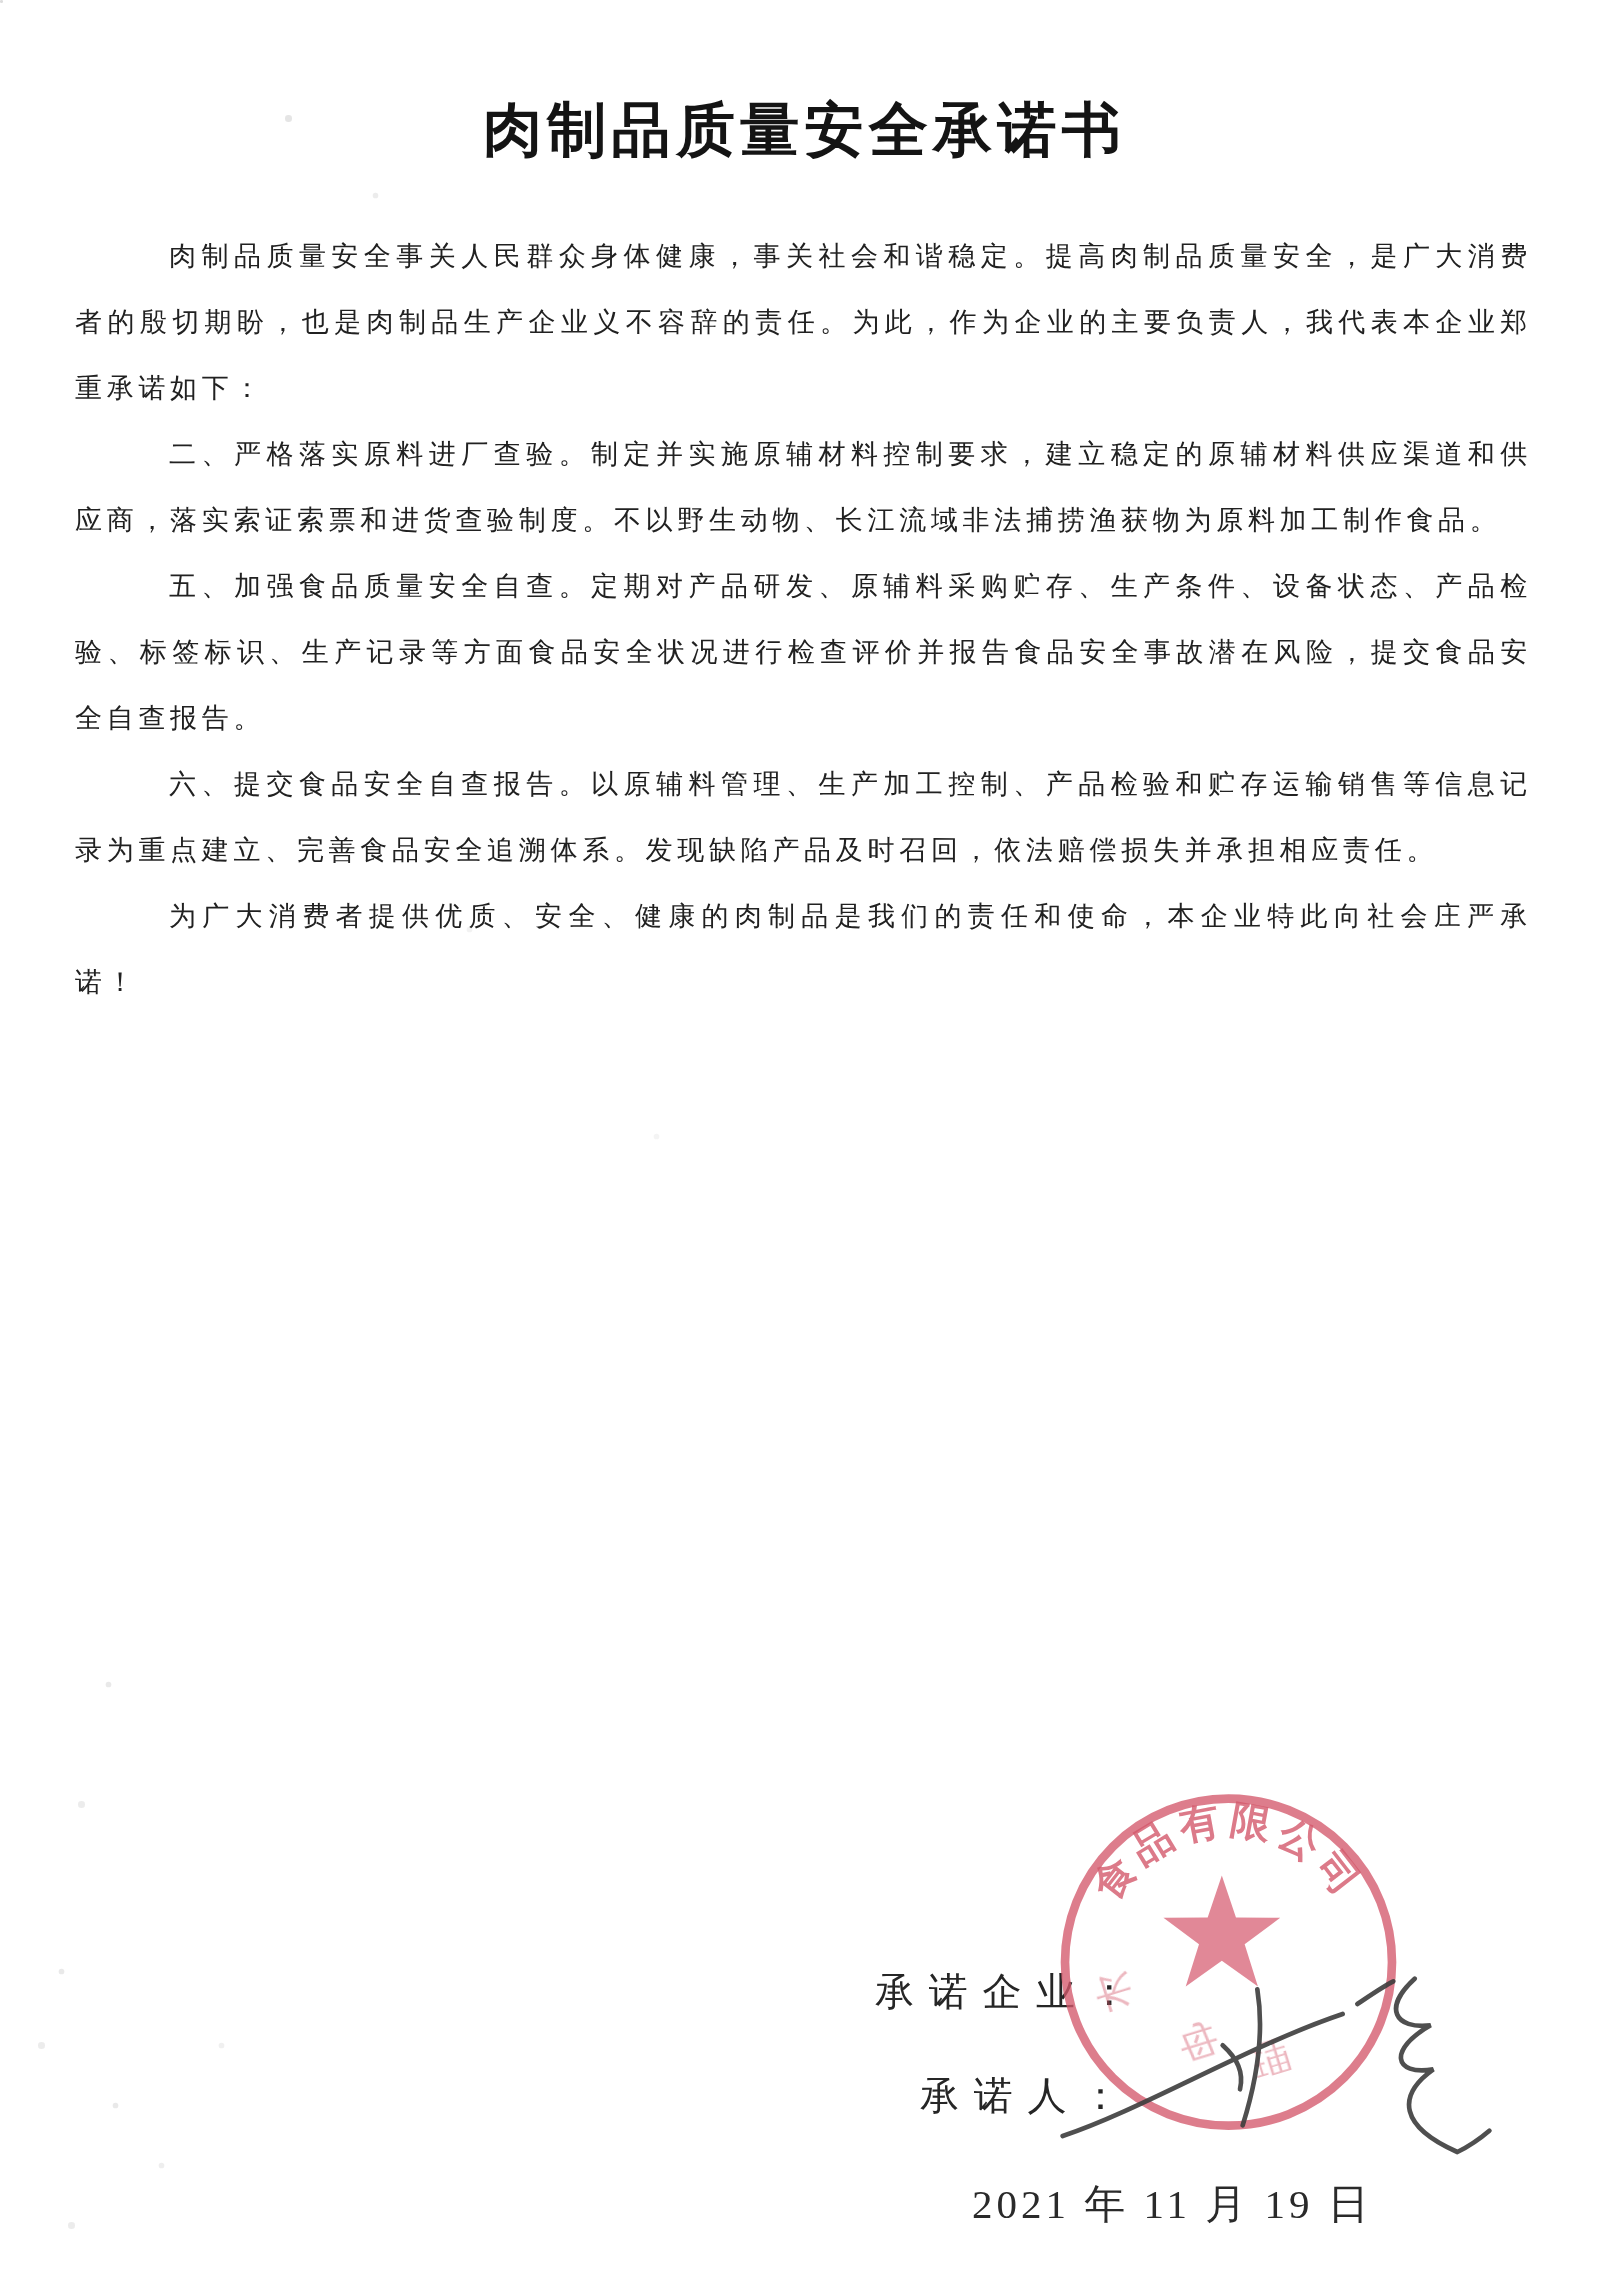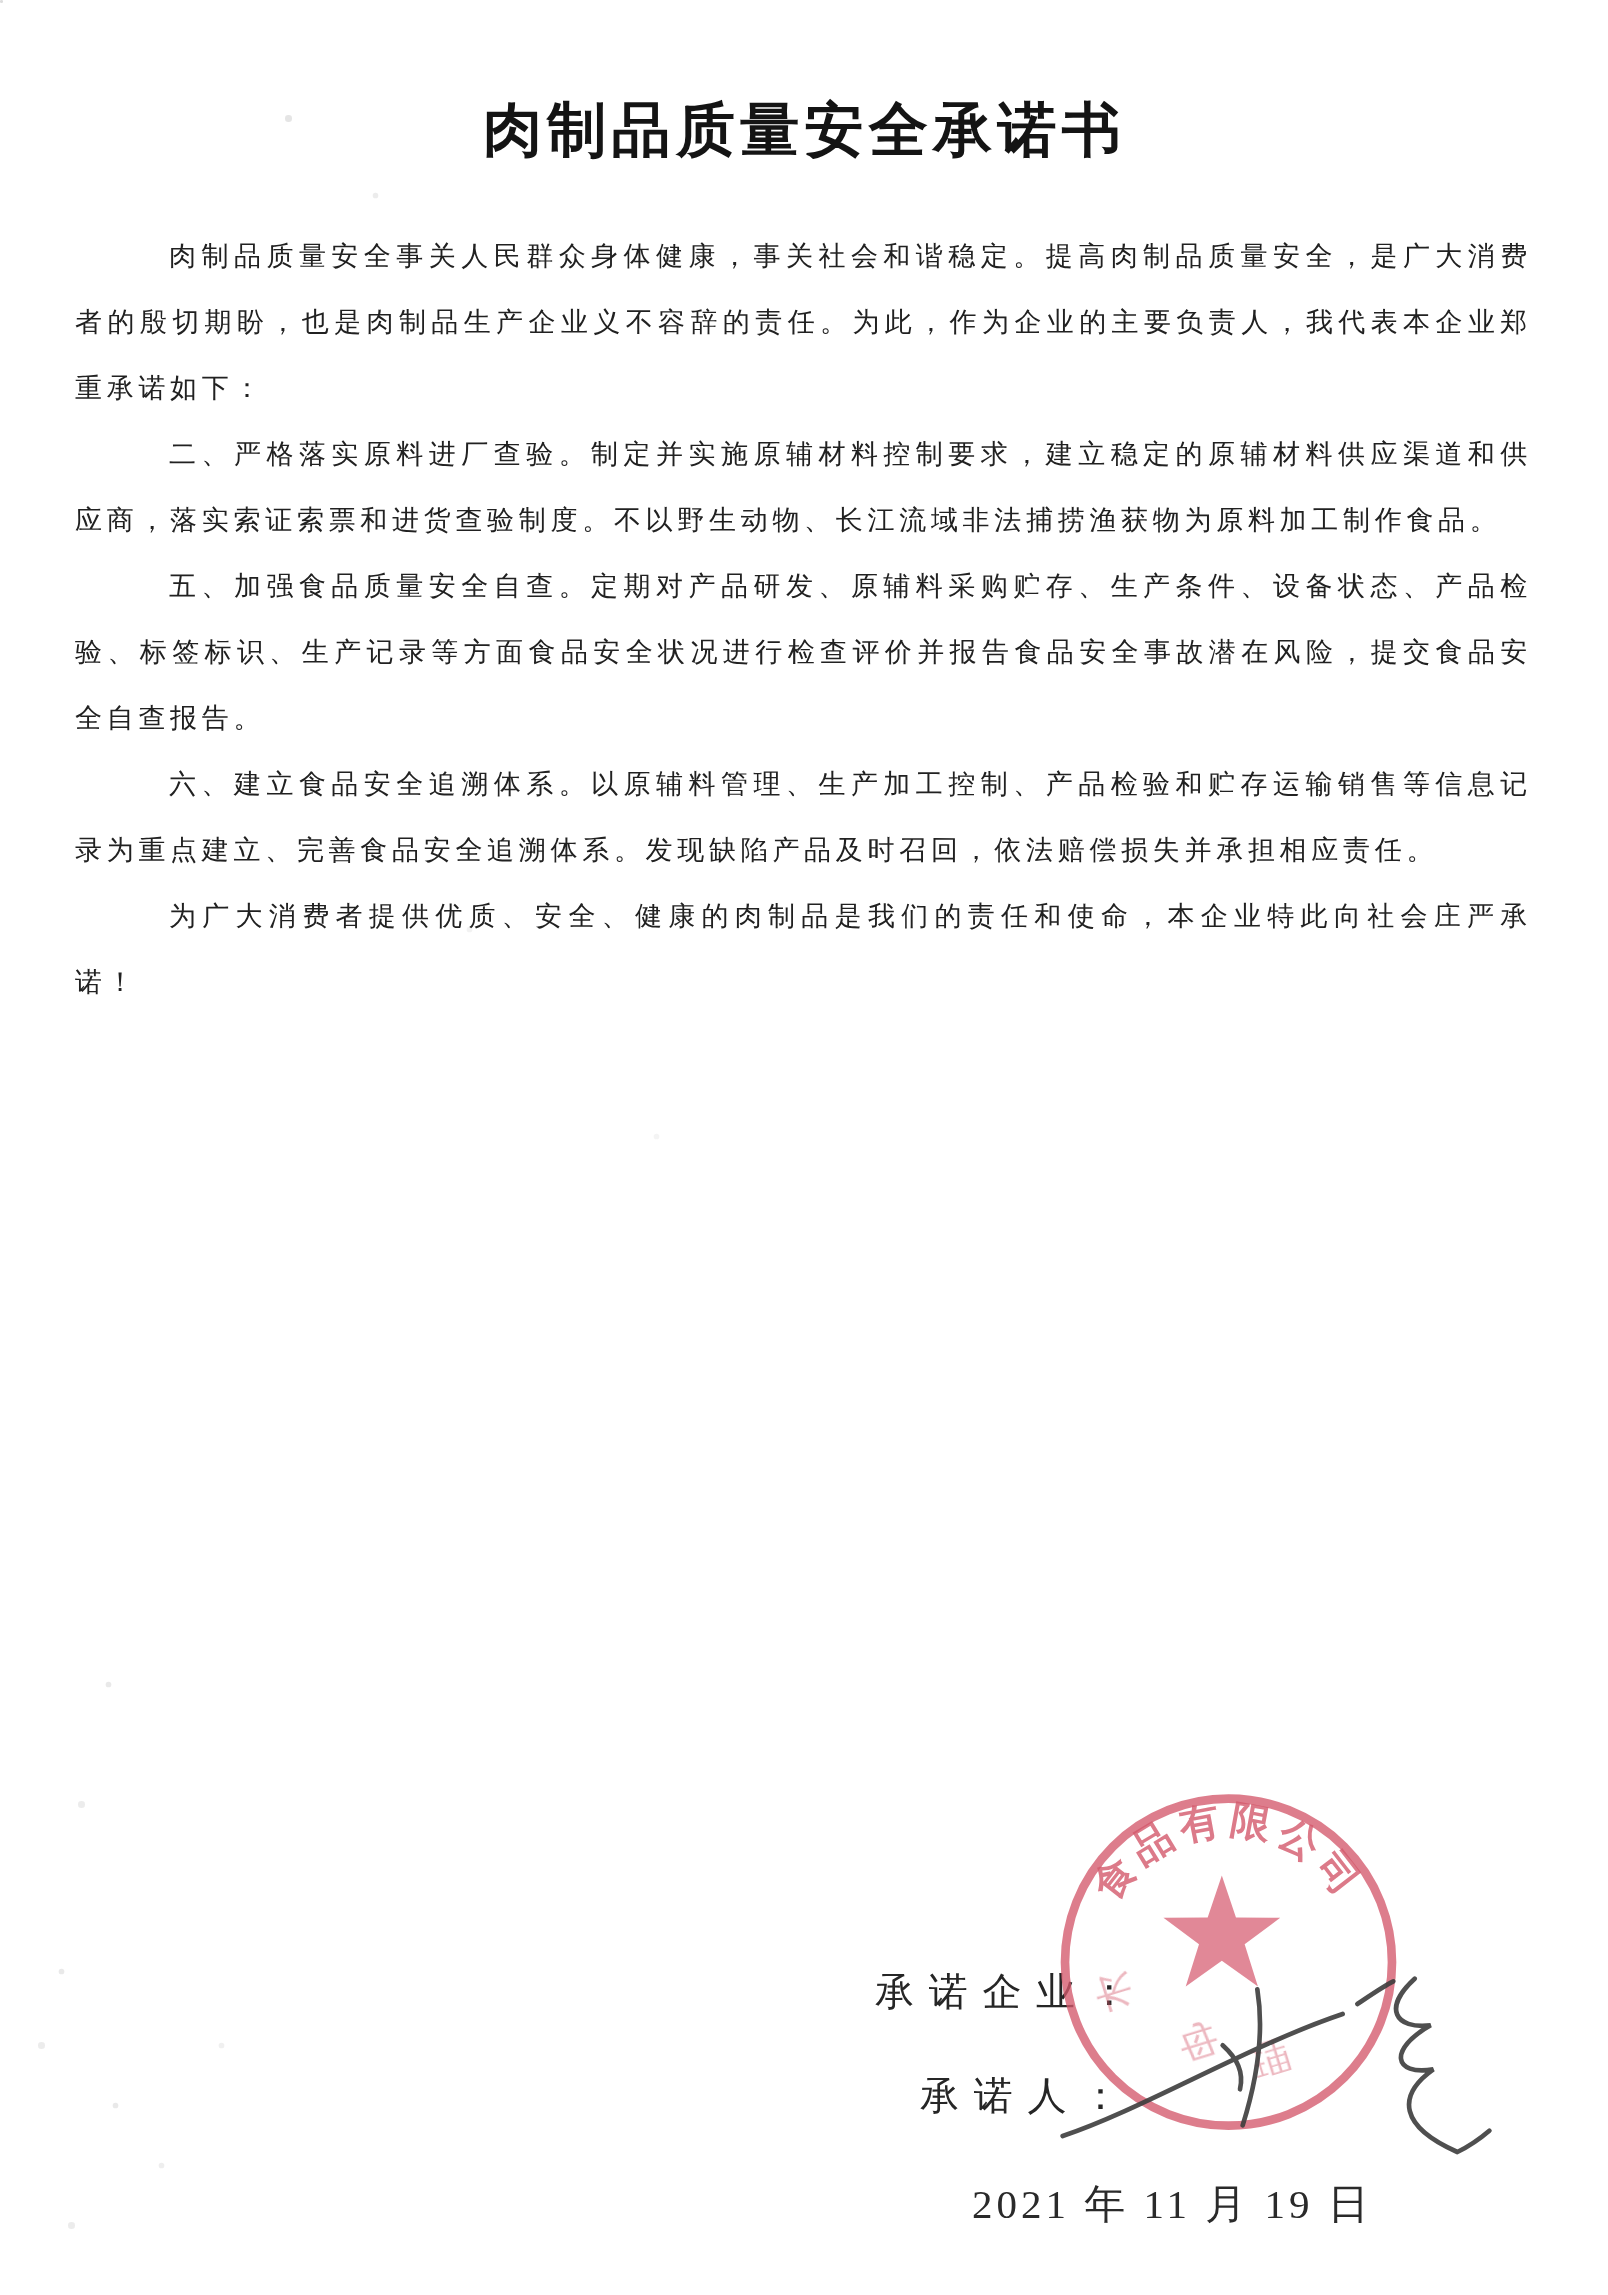--- a/index.html
+++ b/index.html
@@ -83,21 +83,21 @@
 <div class="page">
 
   <div class="scan-noise"></div>
 
   <div class="doc-title">肉制品质量安全承诺书</div>
 
   <div class="doc-body">
     <p>肉制品质量安全事关人民群众身体健康，事关社会和谐稳定。提高肉制品质量安全，是广大消费者的殷切期盼，也是肉制品生产企业义不容辞的责任。为此，作为企业的主要负责人，我代表本企业郑重承诺如下：</p>
     <p>二、严格落实原料进厂查验。制定并实施原辅材料控制要求，建立稳定的原辅材料供应渠道和供应商，落实索证索票和进货查验制度。不以野生动物、长江流域非法捕捞渔获物为原料加工制作食品。</p>
     <p>五、加强食品质量安全自查。定期对产品研发、原辅料采购贮存、生产条件、设备状态、产品检验、标签标识、生产记录等方面食品安全状况进行检查评价并报告食品安全事故潜在风险，提交食品安全自查报告。</p>
-    <p>六、建立食品安全追溯体系。以原辅料管理、生产加工控制、产品检验和贮存运输销售等信息记录为重点建立、完善食品安全追溯体系。发现缺陷产品及时召回，依法赔偿损失并承担相应责任。</p>
+    <p>六、提交食品安全自查报告。以原辅料管理、生产加工控制、产品检验和贮存运输销售等信息记录为重点建立、完善食品安全追溯体系。发现缺陷产品及时召回，依法赔偿损失并承担相应责任。</p>
     <p>为广大消费者提供优质、安全、健康的肉制品是我们的责任和使命，本企业特此向社会庄严承诺！</p>
   </div>
 
   <div class="sig-block-label label-company">承诺企业：</div>
 
   <div class="sig-block-label label-signer">承诺人：</div>
 
   <div class="doc-date">2021 年 11 月 19 日</div>
 
   <div class="stamp-wrap">

